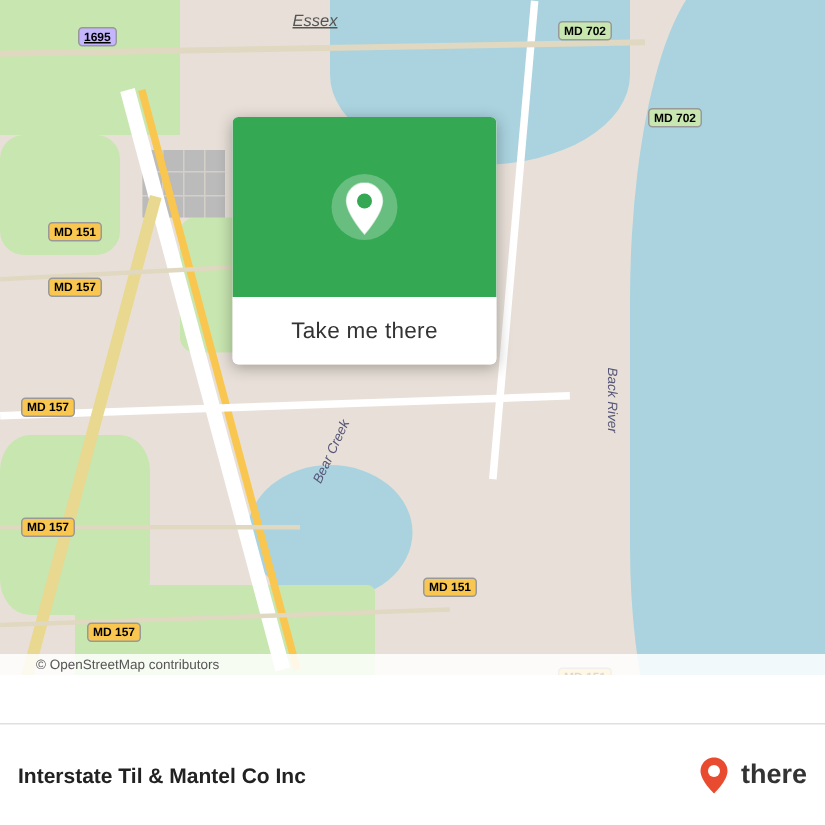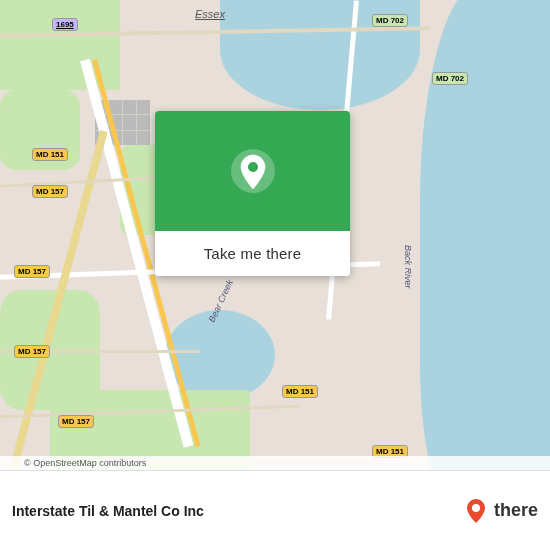--- a/index.html
+++ b/index.html
@@ -65,23 +65,23 @@
       position: absolute;
       font-size: 11px;
       color: #555;
       font-style: italic;
       pointer-events: none;
     }
 
     
     #popup-card {
       position: absolute;
-      top: 111px;
+      top: 78px;
       left: 155px;
-      width: 195px;
+      width: 176px;
       background: #fff;
       border-radius: 4px;
       overflow: hidden;
       box-shadow: 0 2px 10px rgba(0,0,0,0.3);
     }
 
     #popup-green {
       background-color: #34a853;
       height: 120px;
       display: flex;
@@ -115,27 +115,28 @@
       position: absolute;
       bottom: 0;
       left: 0;
       right: 0;
       font-size: 9px;
       color: #555;
     }
 
     
     #bottom-bar {
-      height: 80px;
+      height: 68px;
       background: #fff;
       display: flex;
       align-items: center;
       justify-content: space-between;
       padding: 0 12px;
       border-top: 1px solid #e0e0e0;
+      margin-top: 32px;
     }
 
     #destination-info {
       display: flex;
       flex-direction: column;
     }
 
     #dest-name {
       font-size: 14px;
       font-weight: bold;

